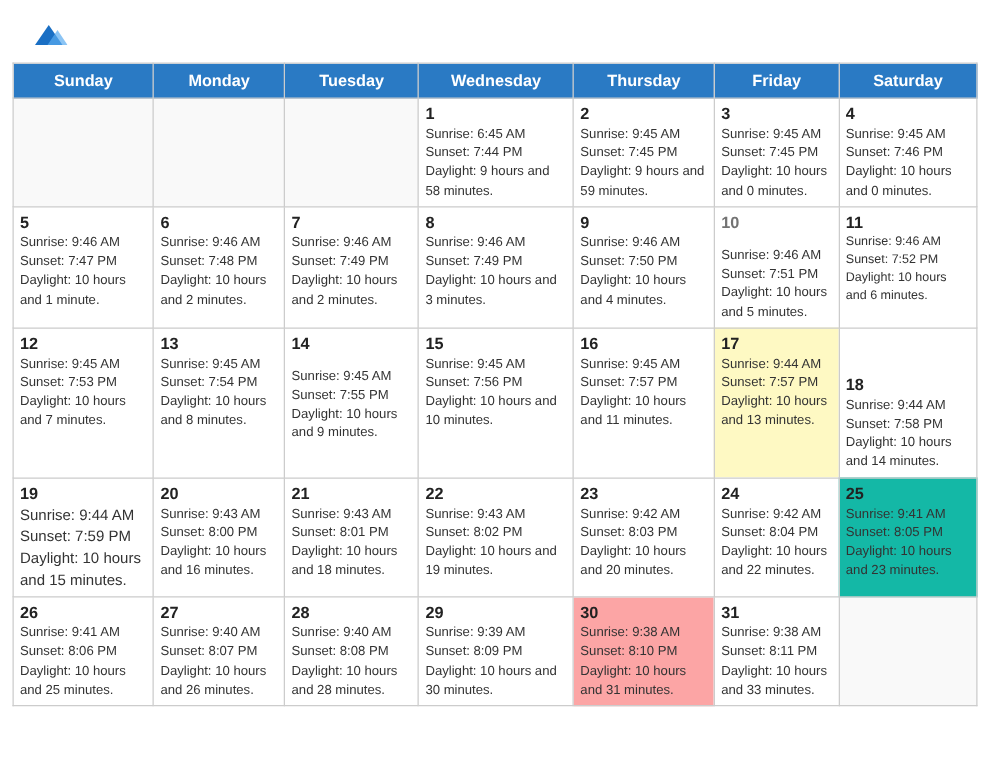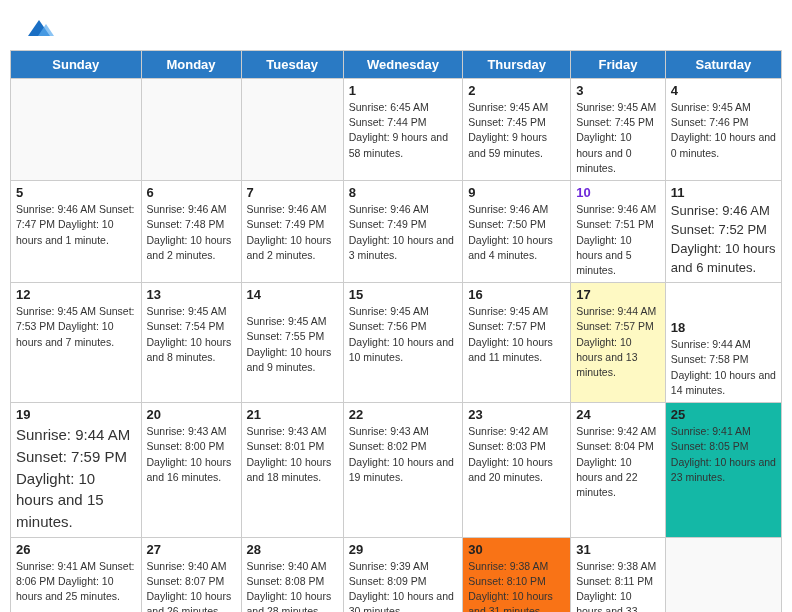--- a/index.html
+++ b/index.html
@@ -110,28 +110,28 @@
 Sunset: 7:49 PM
 Daylight: 10 hours and 3 minutes.</div>
             </td>
             <td style="border: 1px solid rgb(204, 204, 204); padding: 4px 5px; vertical-align: top; min-height: 80px; height: 80px; font-size: 10.5px; color: rgb(51, 51, 51); background: rgb(255, 255, 255);">
               <div style="font-size: 13px; font-weight: bold; margin-bottom: 2px; color: rgb(34, 34, 34);">9</div>
               <div style="font-size: 10.5px; line-height: 1.45; color: rgb(51, 51, 51);">Sunrise: 9:46 AM
 Sunset: 7:50 PM
 Daylight: 10 hours and 4 minutes.</div>
             </td>
             <td style="border: 1px solid rgb(204, 204, 204); padding: 4px 5px; vertical-align: top; min-height: 80px; height: 80px; font-size: 10.5px; color: rgb(51, 51, 51); background: rgb(255, 255, 255);">
-              <div style="font-size: 13px; font-weight: bold; margin-bottom: 2px; color: #6d28d9;">10</div>
+              <div style="font-size: 13px; font-weight: bold; margin-bottom: 12px; color: #737373;">10</div>
               <div style="font-size: 10.5px; line-height: 1.45; color: rgb(51, 51, 51);">Sunrise: 9:46 AM
 Sunset: 7:51 PM
 Daylight: 10 hours and 5 minutes.</div>
             </td>
             <td style="border: 1px solid rgb(204, 204, 204); padding: 4px 5px; vertical-align: top; min-height: 80px; height: 80px; font-size: 10.5px; color: rgb(51, 51, 51); background: rgb(255, 255, 255);">
               <div style="font-size: 13px; font-weight: bold; margin-bottom: 2px; color: rgb(34, 34, 34);">11</div>
-              <div style="font-size: 13px; line-height: 1.45; color: rgb(51, 51, 51);">Sunrise: 9:46 AM
+              <div style="font-size: 10px; line-height: 1.45; color: rgb(51, 51, 51);">Sunrise: 9:46 AM
 Sunset: 7:52 PM
 Daylight: 10 hours and 6 minutes.</div>
             </td>
           </tr>
           <tr>
             <td style="border: 1px solid rgb(204, 204, 204); padding: 4px 5px; vertical-align: top; min-height: 80px; height: 80px; font-size: 10.5px; color: rgb(51, 51, 51); background: rgb(255, 255, 255);">
               <div style="font-size: 13px; font-weight: bold; margin-bottom: 2px; color: rgb(34, 34, 34);">12</div>
               <div style="font-size: 10.5px; line-height: 1.45; color: rgb(51, 51, 51);">Sunrise: 9:45 AM
 Sunset: 7:53 PM
 Daylight: 10 hours and 7 minutes.</div>
@@ -169,21 +169,21 @@
             <td style="border: 1px solid rgb(204, 204, 204); padding: 4px 5px; vertical-align: top; min-height: 80px; height: 80px; font-size: 10.5px; color: rgb(51, 51, 51); background: rgb(255, 255, 255);">
               <div style="font-size: 13px; font-weight: bold; margin-bottom: 2px; color: rgb(34, 34, 34); margin-top: 33px;">18</div>
               <div style="font-size: 10.5px; line-height: 1.45; color: rgb(51, 51, 51);">Sunrise: 9:44 AM
 Sunset: 7:58 PM
 Daylight: 10 hours and 14 minutes.</div>
             </td>
           </tr>
           <tr>
             <td style="border: 1px solid rgb(204, 204, 204); padding: 4px 5px; vertical-align: top; min-height: 80px; height: 80px; font-size: 10.5px; color: rgb(51, 51, 51); background: rgb(255, 255, 255);">
               <div style="font-size: 13px; font-weight: bold; margin-bottom: 2px; color: rgb(34, 34, 34);">19</div>
-              <div style="font-size: 15px; line-height: 1.45; color: rgb(51, 51, 51);">Sunrise: 9:44 AM
+              <div style="font-size: 12px; line-height: 1.45; color: rgb(51, 51, 51);">Sunrise: 9:44 AM
 Sunset: 7:59 PM
 Daylight: 10 hours and 15 minutes.</div>
             </td>
             <td style="border: 1px solid rgb(204, 204, 204); padding: 4px 5px; vertical-align: top; min-height: 80px; height: 80px; font-size: 10.5px; color: rgb(51, 51, 51); background: rgb(255, 255, 255);">
               <div style="font-size: 13px; font-weight: bold; margin-bottom: 2px; color: rgb(34, 34, 34);">20</div>
               <div style="font-size: 10.5px; line-height: 1.45; color: rgb(51, 51, 51);">Sunrise: 9:43 AM
 Sunset: 8:00 PM
 Daylight: 10 hours and 16 minutes.</div>
             </td>
             <td style="border: 1px solid rgb(204, 204, 204); padding: 4px 5px; vertical-align: top; min-height: 80px; height: 80px; font-size: 10.5px; color: rgb(51, 51, 51); background: rgb(255, 255, 255);">
@@ -235,21 +235,21 @@
               <div style="font-size: 10.5px; line-height: 1.45; color: rgb(51, 51, 51);">Sunrise: 9:40 AM
 Sunset: 8:08 PM
 Daylight: 10 hours and 28 minutes.</div>
             </td>
             <td style="border: 1px solid rgb(204, 204, 204); padding: 4px 5px; vertical-align: top; min-height: 80px; height: 80px; font-size: 10.5px; color: rgb(51, 51, 51); background: rgb(255, 255, 255);">
               <div style="font-size: 13px; font-weight: bold; margin-bottom: 2px; color: rgb(34, 34, 34);">29</div>
               <div style="font-size: 10.5px; line-height: 1.45; color: rgb(51, 51, 51);">Sunrise: 9:39 AM
 Sunset: 8:09 PM
 Daylight: 10 hours and 30 minutes.</div>
             </td>
-            <td style="border: 1px solid rgb(204, 204, 204); padding: 4px 5px; vertical-align: top; min-height: 80px; height: 80px; font-size: 10.5px; color: rgb(51, 51, 51); background: #f97316;">
+            <td style="border: 1px solid rgb(204, 204, 204); padding: 4px 5px; vertical-align: top; min-height: 80px; height: 80px; font-size: 10.5px; color: rgb(51, 51, 51); background: #fca5a5;">
               <div style="font-size: 13px; font-weight: bold; margin-bottom: 2px; color: rgb(34, 34, 34);">30</div>
               <div style="font-size: 10.5px; line-height: 1.45; color: rgb(51, 51, 51);">Sunrise: 9:38 AM
 Sunset: 8:10 PM
 Daylight: 10 hours and 31 minutes.</div>
             </td>
             <td style="border: 1px solid rgb(204, 204, 204); padding: 4px 5px; vertical-align: top; min-height: 80px; height: 80px; font-size: 10.5px; color: rgb(51, 51, 51); background: rgb(255, 255, 255);">
               <div style="font-size: 13px; font-weight: bold; margin-bottom: 2px; color: rgb(34, 34, 34);">31</div>
               <div style="font-size: 10.5px; line-height: 1.45; color: rgb(51, 51, 51);">Sunrise: 9:38 AM
 Sunset: 8:11 PM
 Daylight: 10 hours and 33 minutes.</div>

